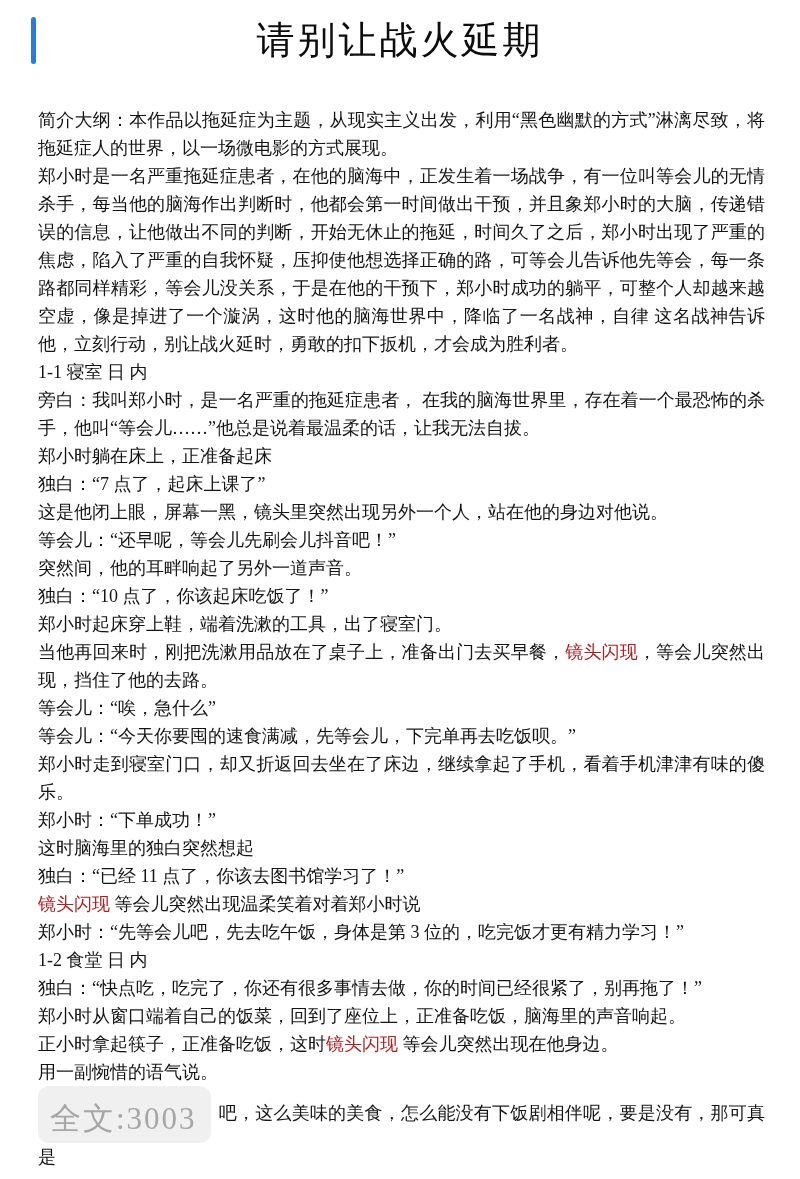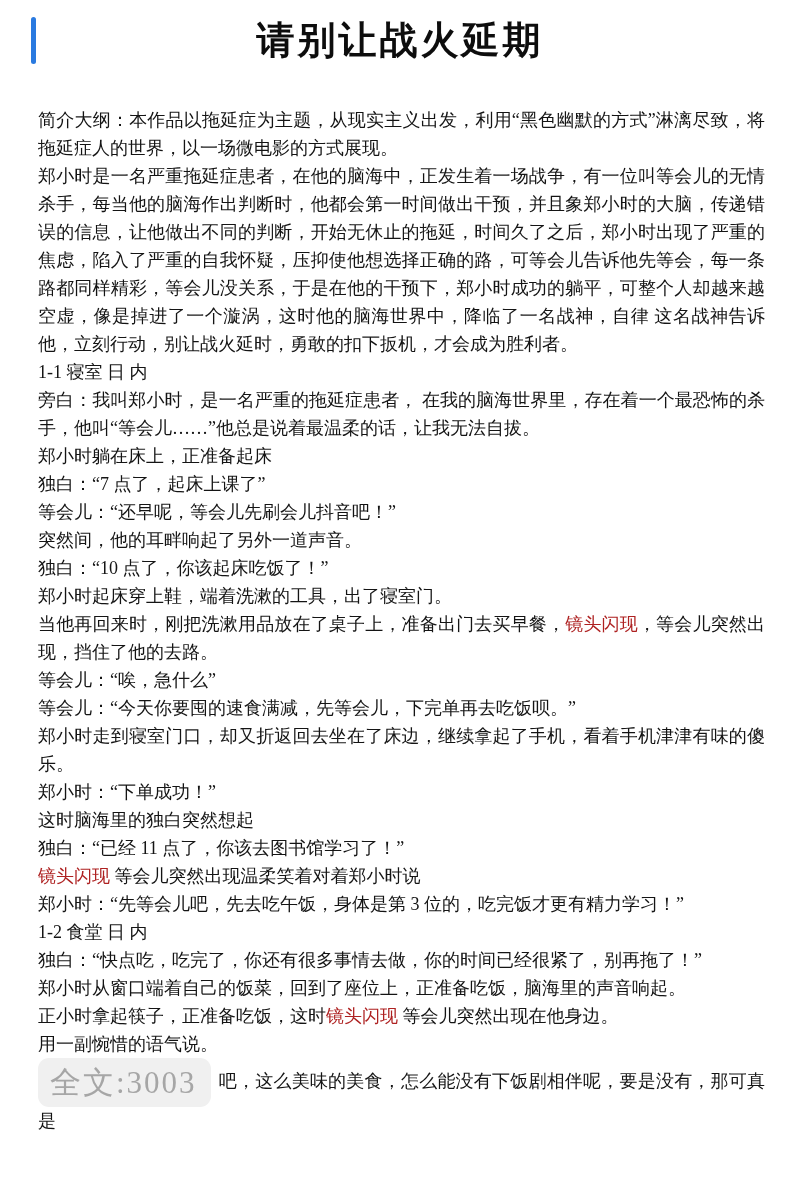--- a/index.html
+++ b/index.html
@@ -30,21 +30,21 @@
     height: 47px;
     border-radius: 3px;
     background: var(--accent, #2a7ae0);
   }
   .doc-title {
     margin: 0;
     padding-top: 6px;
     text-align: center;
     font-size: 38px;
     line-height: 1.1;
-    font-weight: 700;
+    font-weight: 400;
     letter-spacing: 3px;
     color: #0d0d0d;
   }
   .content {
     padding: 28px 35px 0 38px;
     font-size: 18px;
     line-height: 28px;
     text-align: justify;
     text-justify: inter-character;
   }
@@ -54,21 +54,21 @@
   .hl {
     color: var(--highlight, #ae2121);
     font-weight: 400;
   }
   .wm {
     display: inline-block;
     background: #f0f0f0;
     color: #a6a6a6;
     font-size: 31px;
     line-height: 49px;
-    padding: 0 14px 0 12px;
+    padding: 8px 14px 0 12px;
     margin-right: 8px;
     letter-spacing: 2px;
     vertical-align: middle;
     border-radius: 11px;
   }
 </style>
 </head>
 <body>
 
 <div class="page">
@@ -76,20 +76,21 @@
     <div class="accent-bar"></div>
     <h1 class="doc-title">请别让战火延期</h1>
   </div>
   <div class="content">
       <p class="para"><span>简介大纲：本作品以拖延症为主题，从现实主义出发，利用“黑色幽默的方式”淋漓尽致，将拖延症人的世界，以一场微电影的方式展现。</span></p>
       <p class="para"><span>郑小时是一名严重拖延症患者，在他的脑海中，正发生着一场战争，有一位叫等会儿的无情杀手，每当他的脑海作出判断时，他都会第一时间做出干预，并且象郑小时的大脑，传递错误的信息，让他做出不同的判断，开始无休止的拖延，时间久了之后，郑小时出现了严重的焦虑，陷入了严重的自我怀疑，压抑使他想选择正确的路，可等会儿告诉他先等会，每一条路都同样精彩，等会儿没关系，于是在他的干预下，郑小时成功的躺平，可整个人却越来越空虚，像是掉进了一个漩涡，这时他的脑海世界中，降临了一名战神，自律 这名战神告诉他，立刻行动，别让战火延时，勇敢的扣下扳机，才会成为胜利者。</span></p>
       <p class="para"><span>1-1 寝室 日 内</span></p>
       <p class="para"><span>旁白：我叫郑小时，是一名严重的拖延症患者， 在我的脑海世界里，存在着一个最恐怖的杀手，他叫“等会儿……”他总是说着最温柔的话，让我无法自拔。</span></p>
       <p class="para"><span>郑小时躺在床上，正准备起床</span></p>
       <p class="para"><span>独白：“7 点了，起床上课了”</span></p>
+      <p class="para"><span>这是他闭上眼，屏幕一黑，镜头里突然出现另外一个人，站在他的身边对他说。</span></p>
       <p class="para"><span>等会儿：“还早呢，等会儿先刷会儿抖音吧！”</span></p>
       <p class="para"><span>突然间，他的耳畔响起了另外一道声音。</span></p>
       <p class="para"><span>独白：“10 点了，你该起床吃饭了！”</span></p>
       <p class="para"><span>郑小时起床穿上鞋，端着洗漱的工具，出了寝室门。</span></p>
       <p class="para"><span>当他再回来时，刚把洗漱用品放在了桌子上，准备出门去买早餐，</span><span class="hl">镜头闪现</span><span>，等会儿突然出现，挡住了他的去路。</span></p>
       <p class="para"><span>等会儿：“唉，急什么”</span></p>
       <p class="para"><span>等会儿：“今天你要囤的速食满减，先等会儿，下完单再去吃饭呗。”</span></p>
       <p class="para"><span>郑小时走到寝室门口，却又折返回去坐在了床边，继续拿起了手机，看着手机津津有味的傻乐。</span></p>
       <p class="para"><span>郑小时：“下单成功！”</span></p>
       <p class="para"><span>这时脑海里的独白突然想起</span></p>

